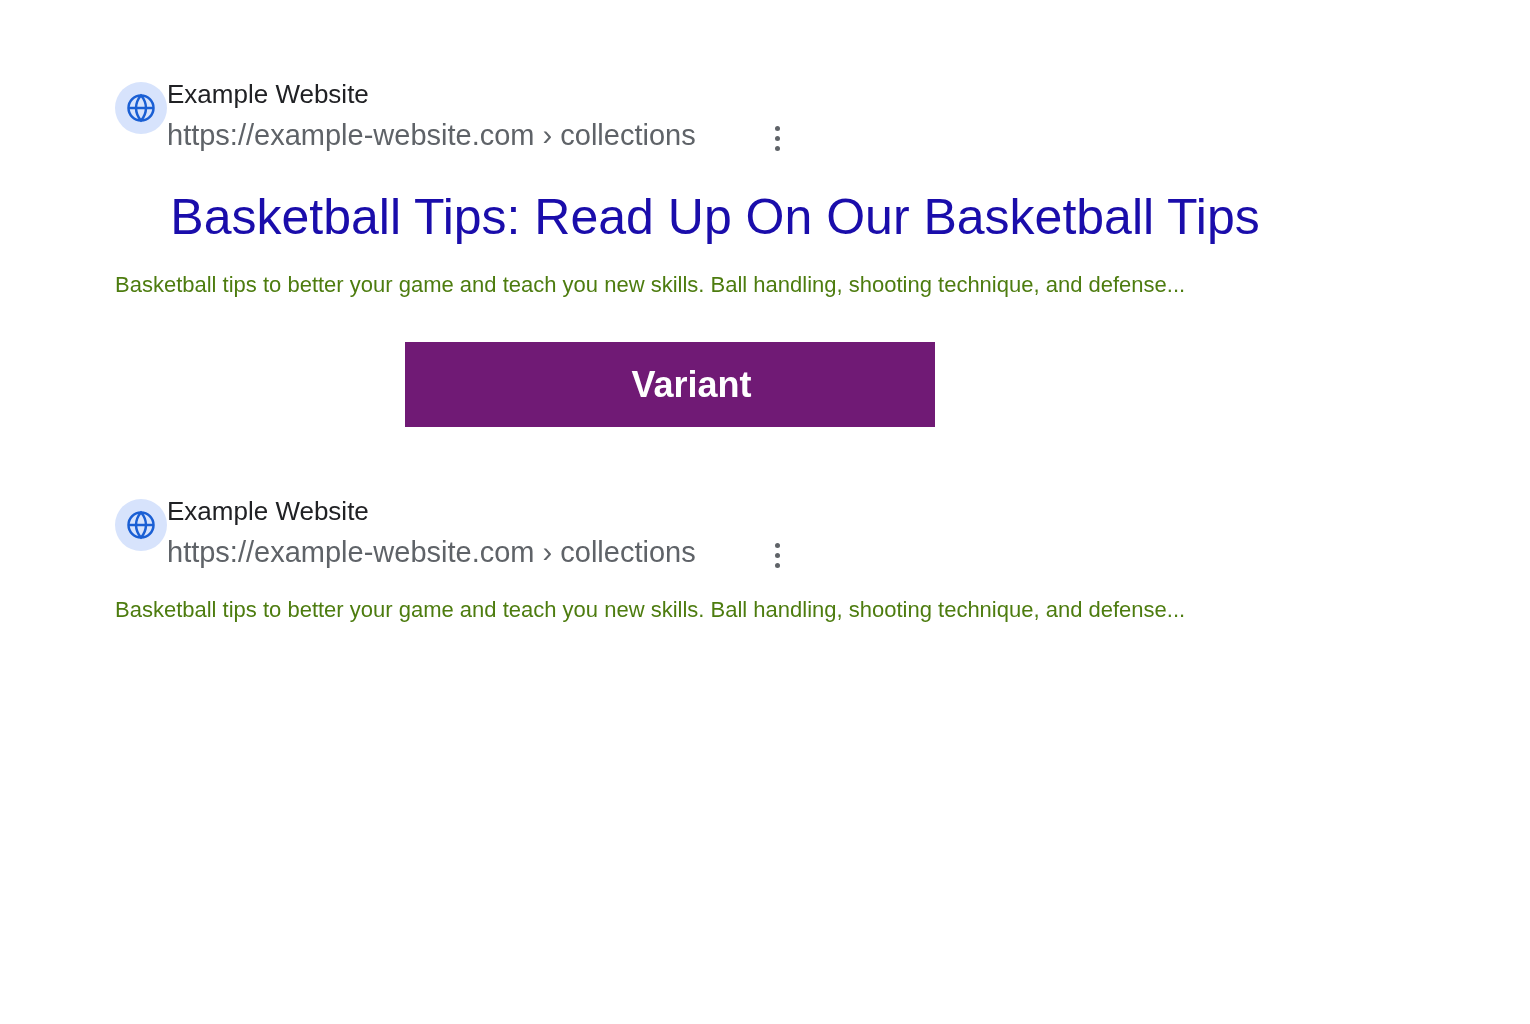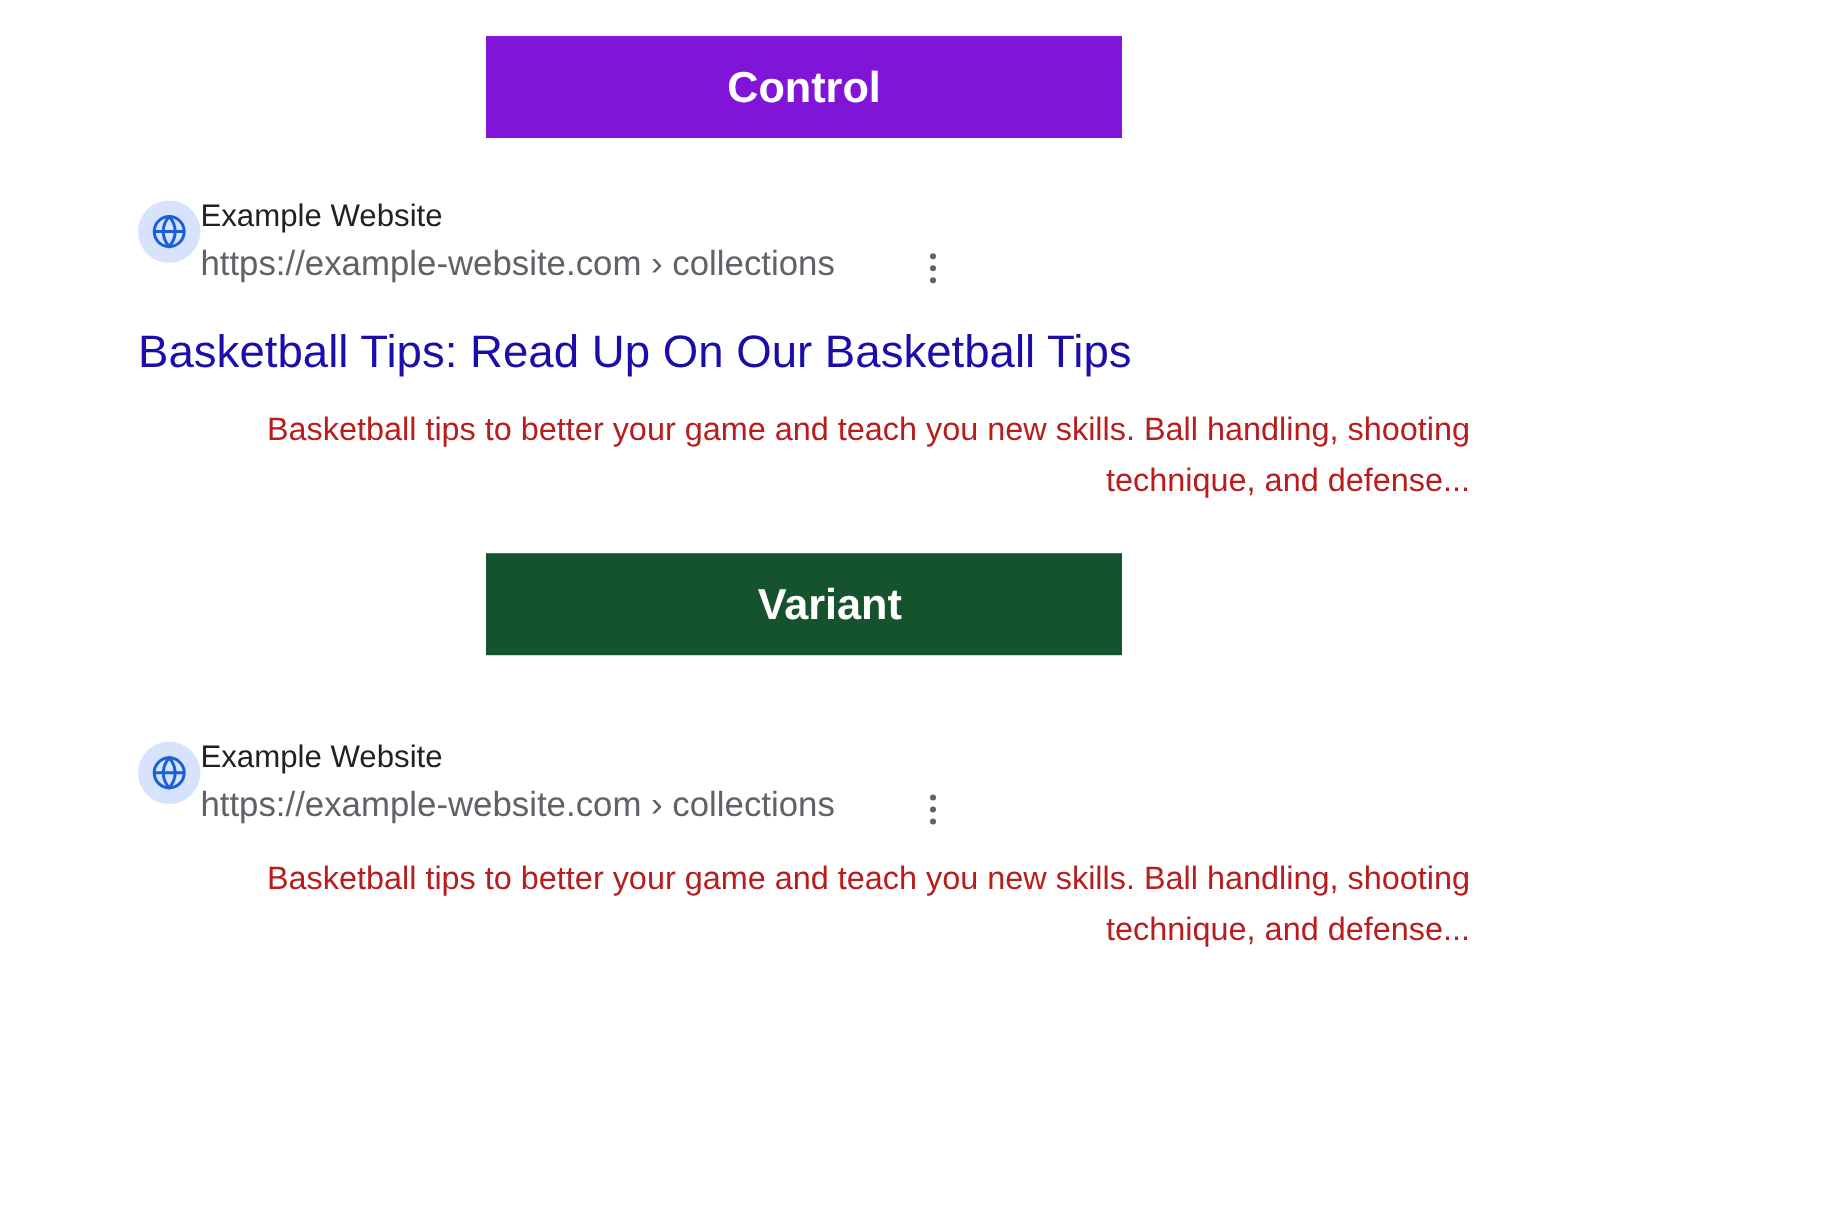--- a/index.html
+++ b/index.html
@@ -18,21 +18,21 @@
     height: 85px;
     display: flex;
     align-items: center;
     justify-content: center;
     color: #fff;
     font-size: 36px;
     font-weight: 600;
     margin-left: 290px;
   }
   .label-control { background: #8015d8; }
-  .label-variant { background: #14532d; padding-left: 43px; }
+  .label-variant { background: #701a75; padding-left: 43px; }
 
   .result-block {
     margin-top: 48px;
     margin-bottom: 40px;
     position: relative;
   }
   .result-header {
     display: flex;
     align-items: flex-start;
   }
@@ -69,45 +69,42 @@
     padding: 8px;
     cursor: pointer;
   }
   .more-dots span {
     width: 5px;
     height: 5px;
     border-radius: 50%;
     background: #5f6368;
   }
   .result-title {
-    font-size: 38px;
+    font-size: 50px;
     color: #1a0dab;
     margin-top: 28px;
     font-weight: 400;
     line-height: 1.3;
     cursor: pointer;
+    text-align: center;
   }
   .result-desc {
-    font-size: 27px;
-    color: #b91c1c;
+    font-size: 22px;
+    color: #4d7c0f;
     margin-top: 18px;
     line-height: 1.55;
     max-width: 1110px;
-    text-align: right;
   }
   .spacer { height: 20px; }
 </style>
 </head>
 <body>
 
 <div class="container">
 
-  <div class="label-chip label-control">
-    <span>Control</span>
-  </div>
 
   <div class="result-block">
     <div class="result-header">
       <div class="favicon">
         <svg viewBox="0 0 24 24" fill="none" stroke="#1a5fd4" stroke-width="2">
           <circle cx="12" cy="12" r="10"></circle>
           <line x1="2" y1="12" x2="22" y2="12"></line>
           <path d="M12 2a15.3 15.3 0 0 1 4 10 15.3 15.3 0 0 1-4 10 15.3 15.3 0 0 1-4-10 15.3 15.3 0 0 1 4-10z"></path>
         </svg>
       </div>

